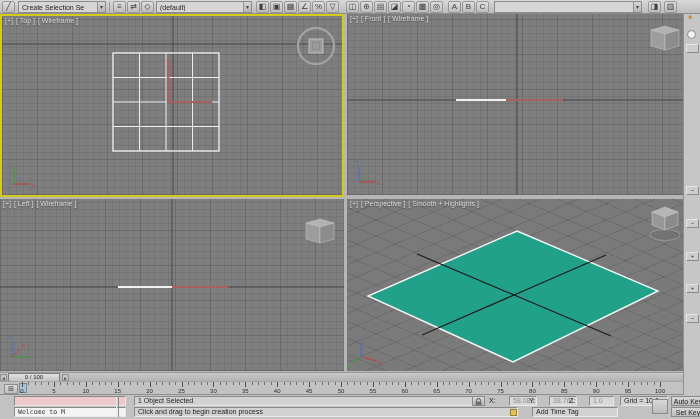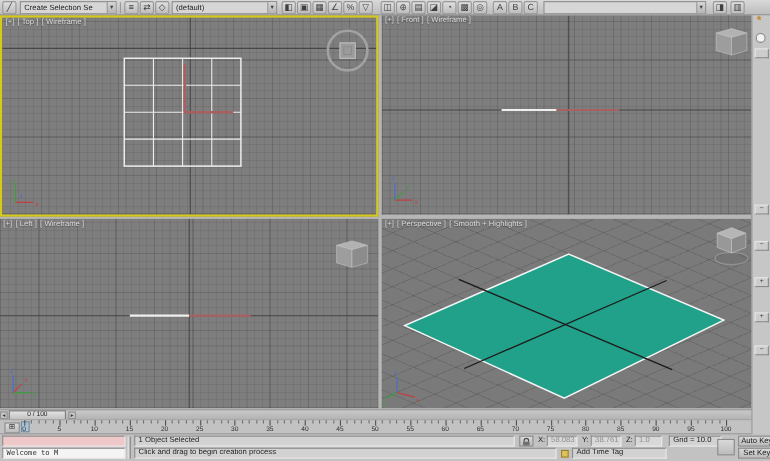--- a/index.html
+++ b/index.html
@@ -64,21 +64,21 @@
   .tick.major { height:5px; background:#4f4f4f; }
   .tick-label { position:absolute; top:6px; font-size:6px; color:#2e2e2e; transform:translateX(-50%); }
   #frame-marker { position:absolute; left:19px; top:1px; width:8px; height:10px;
     background:#a9c2d6; border:1px solid #74899b; }
   #trackview-btn { position:absolute; left:4px; top:2px; width:14px; height:10px; font-size:7px; line-height:8px;
     text-align:center; color:#3c3c3c; background:linear-gradient(#dcdcdc,#bdbdbd); border:1px solid #8d8d8d; }
 
   
   #statusbar { position:absolute; left:0; top:395px; width:700px; height:24px; background:#c2c2c2; }
   .sunken { position:absolute; background:#d2d2d2; border:1px solid; border-color:#898989 #e9e9e9 #e9e9e9 #898989;
-    font-size:7px; line-height:8px; color:#1e1e1e; padding:0 3px; white-space:nowrap; overflow:hidden; }
+    font-size:7px; line-height:8px; color:#1e1e1e; padding:0 3px; white-space:nowrap; overflow:hidden;margin-left:12px; }
   .raised { position:absolute; background:linear-gradient(#d8d8d8,#bcbcbc); border:1px solid #8a8a8a;
     font-size:7px; line-height:9px; color:#1e1e1e; text-align:center; white-space:nowrap; overflow:hidden; }
   .slabel { position:absolute; font-size:7px; color:#222; }
   #listener-pink { left:2px; top:1px; width:112px; height:10px; background:#efc9c9; }
   #listener-white { left:2px; top:12px; width:112px; height:10px; background:#f4f4f4;
     font-family:"DejaVu Sans Mono", monospace; font-size:6.5px; color:#333; }
   .coordfield { color:#8f8f8f; background:#d8d8d8; }
   #tag-icon { position:absolute; left:510px; top:14px; width:7px; height:7px; background:#e0c05a;
     border:1px solid #99822f; }
 </style>

